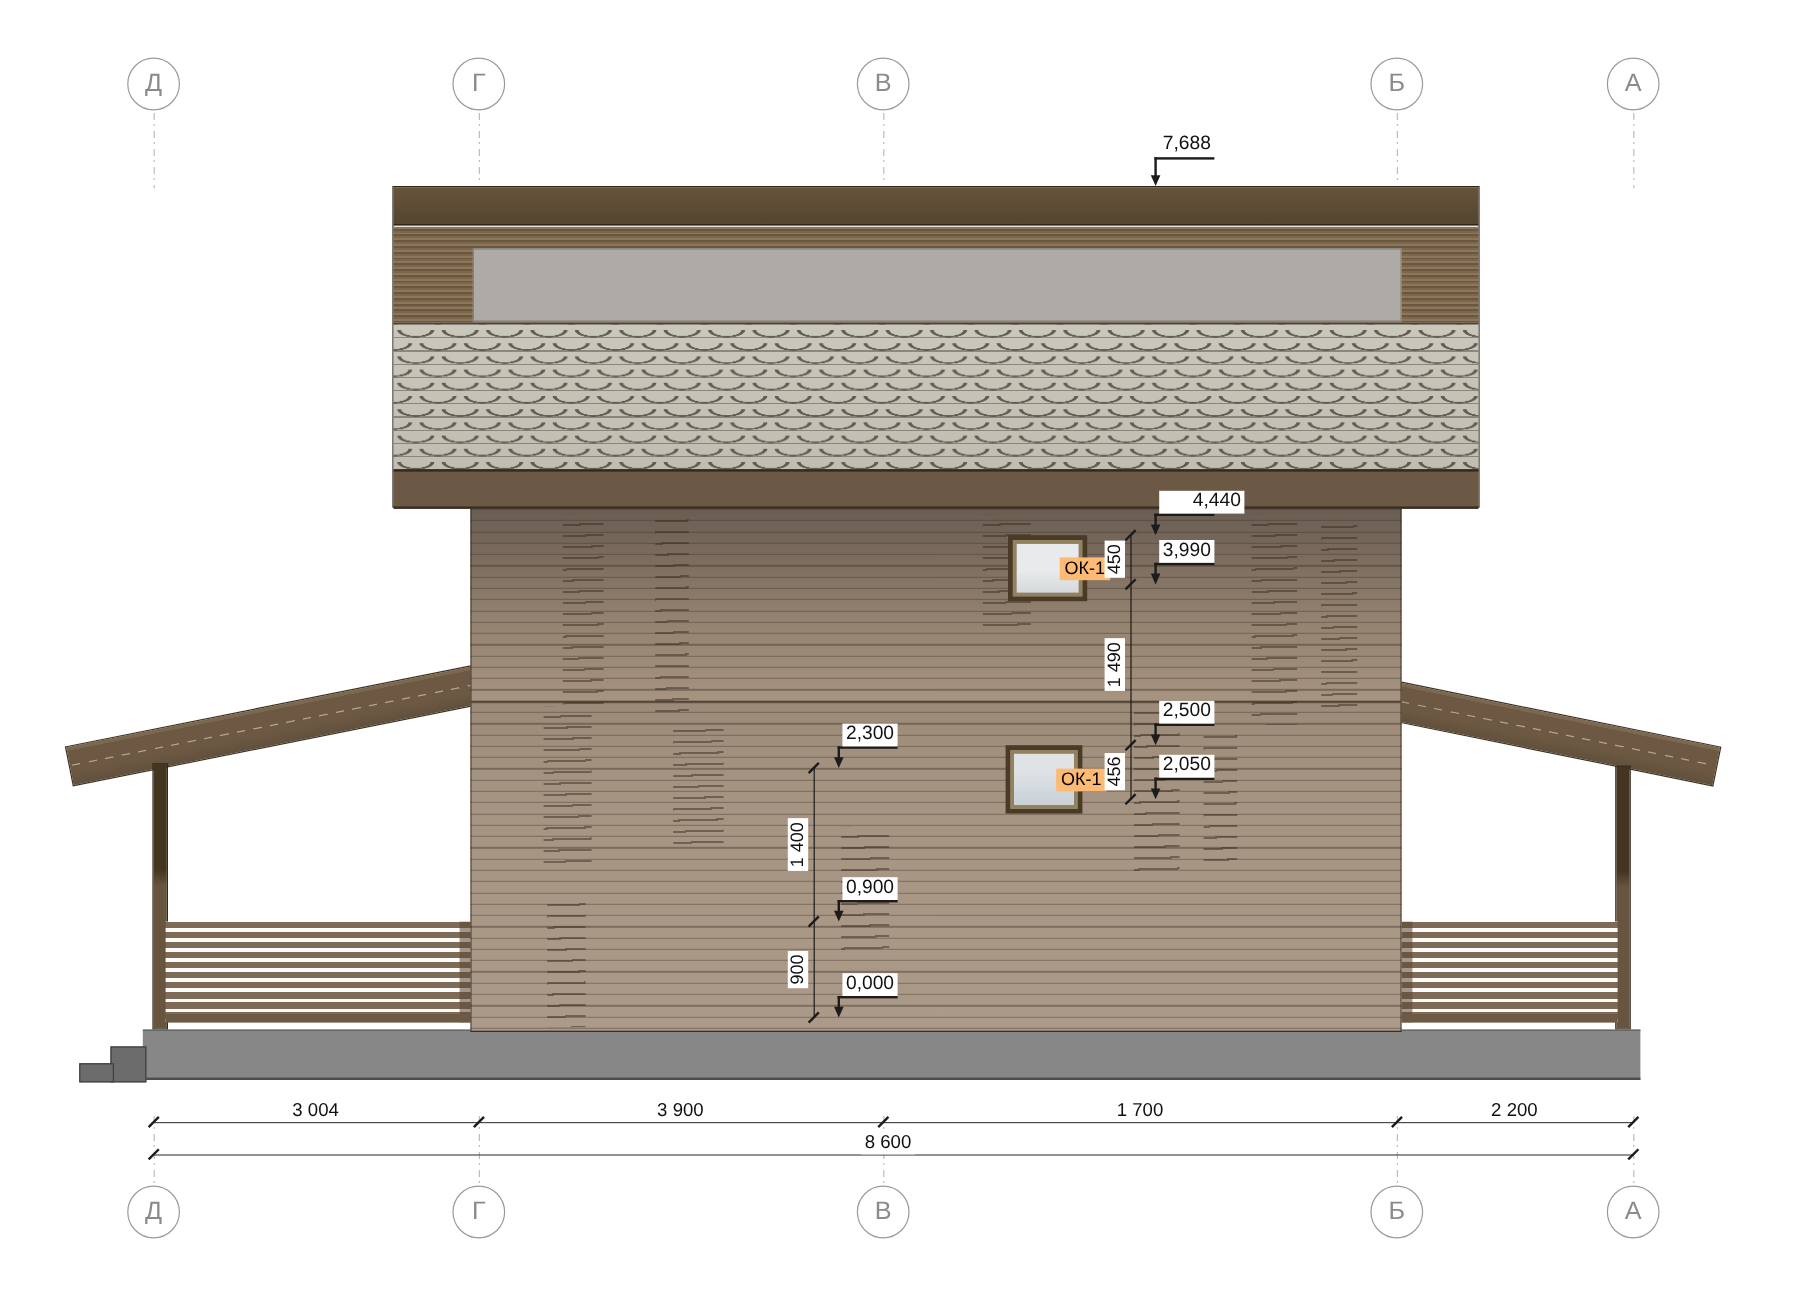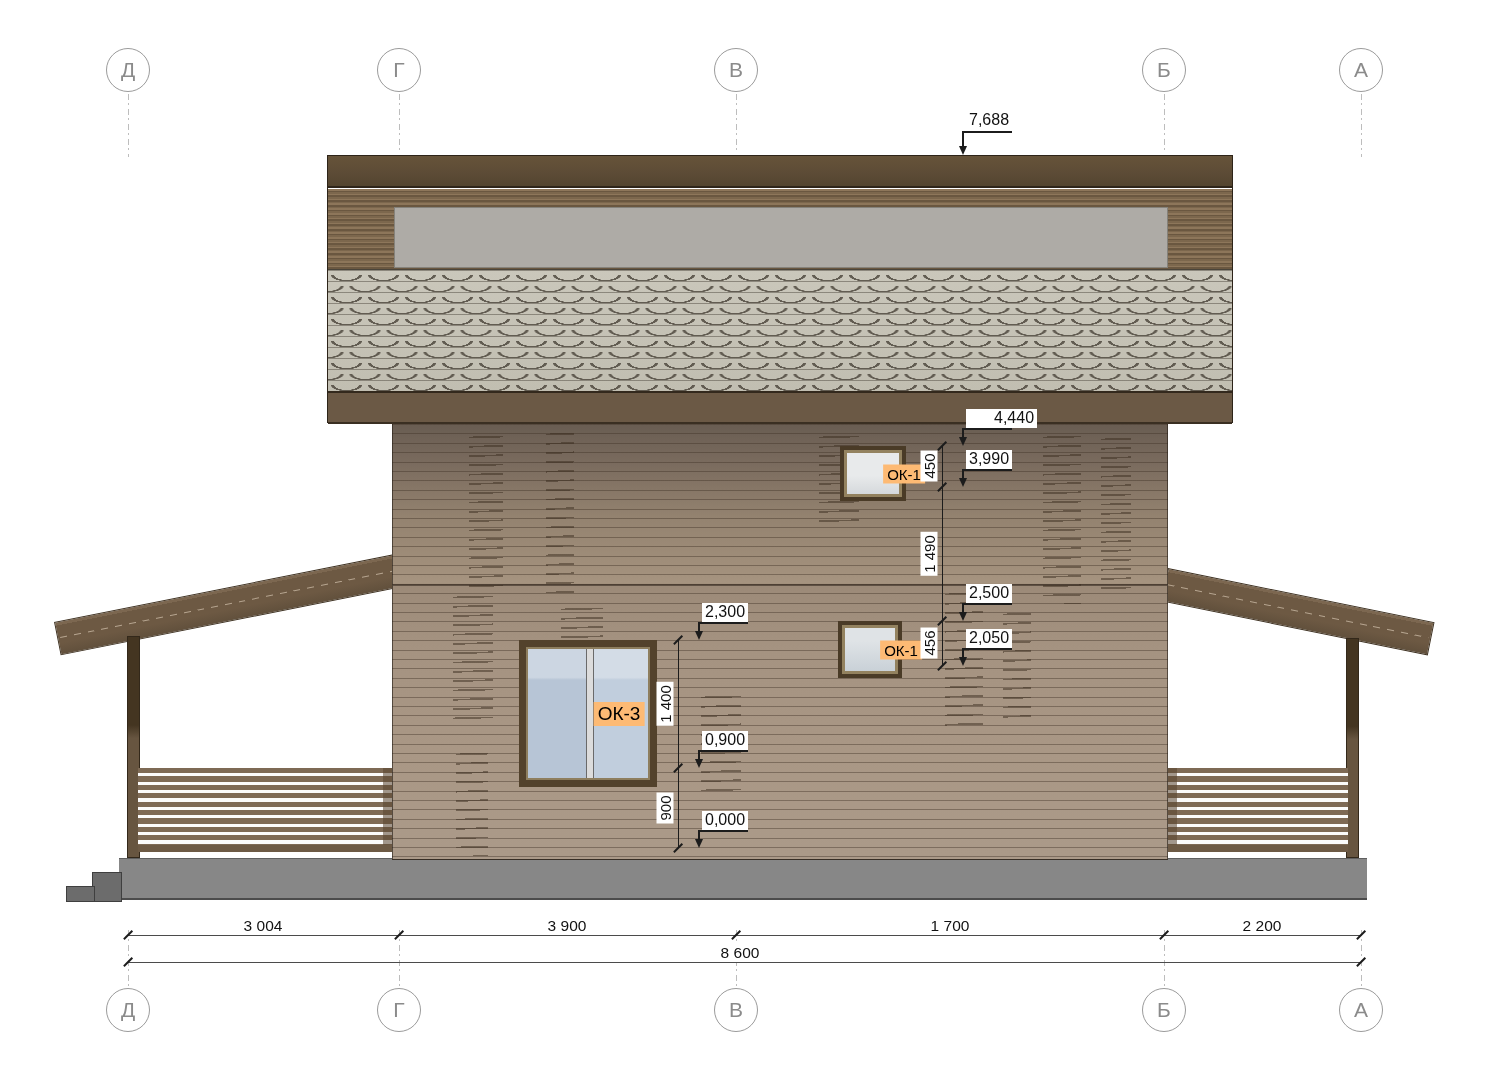--- a/index.html
+++ b/index.html
@@ -138,28 +138,20 @@
   <div class="win" style="left:840px;top:446px;width:58px;height:47px;border:4px solid #4a3b27;">
     <div class="glass" style="border:3px solid #93825f;background:linear-gradient(180deg,#e8eaeb 0 55%,#d5d9dc 100%);"></div>
     <div class="wlab" style="font-size:15px;">ОК-1</div>
   </div>
 
   <div class="win" style="left:838px;top:621px;width:56px;height:49px;border:4px solid #4a3b27;">
     <div class="glass" style="border:3px solid #93825f;background:linear-gradient(180deg,#dfe3e6 0 30%,#c9d1d7 100%);"></div>
     <div class="wlab" style="font-size:15px;">ОК-1</div>
   </div>
 
-  <div class="win" style="left:519px;top:640px;width:124px;height:133px;border:7px solid #53422c;">
-    <div class="glass" style="border:2px solid #8e7e5e;">
-      <div style="position:absolute;left:0;top:0;width:48%;height:100%;background:linear-gradient(180deg,#ccd6e2 0 22%,#b7c5d6 24% 100%);"></div>
-      <div style="position:absolute;left:48%;top:0;width:7%;height:100%;background:#dcdcdc;border-left:1px solid #6a6a6a;border-right:1px solid #6a6a6a;box-sizing:border-box;"></div>
-      <div style="position:absolute;left:55%;top:0;width:45%;height:100%;background:linear-gradient(180deg,#d3dce6 0 22%,#c1cedd 24% 100%);"></div>
-    </div>
-    <div class="wlab" style="font-size:19px;">ОК-3</div>
-  </div>
 
   <div class="lvl" style="left:963px;top:155px;">
     <div class="stem" style="top:-24px;height:16px;"></div>
     <div class="bar" style="top:-24px;"></div>
     <div class="arr"></div>
     <div class="lab" style="top:-44px;">7,688</div>
   </div>
   <div class="lvl" style="left:963px;top:446px;">
     <div class="stem" style="top:-18px;height:10px;"></div>
     <div class="bar" style="top:-18px;"></div>

